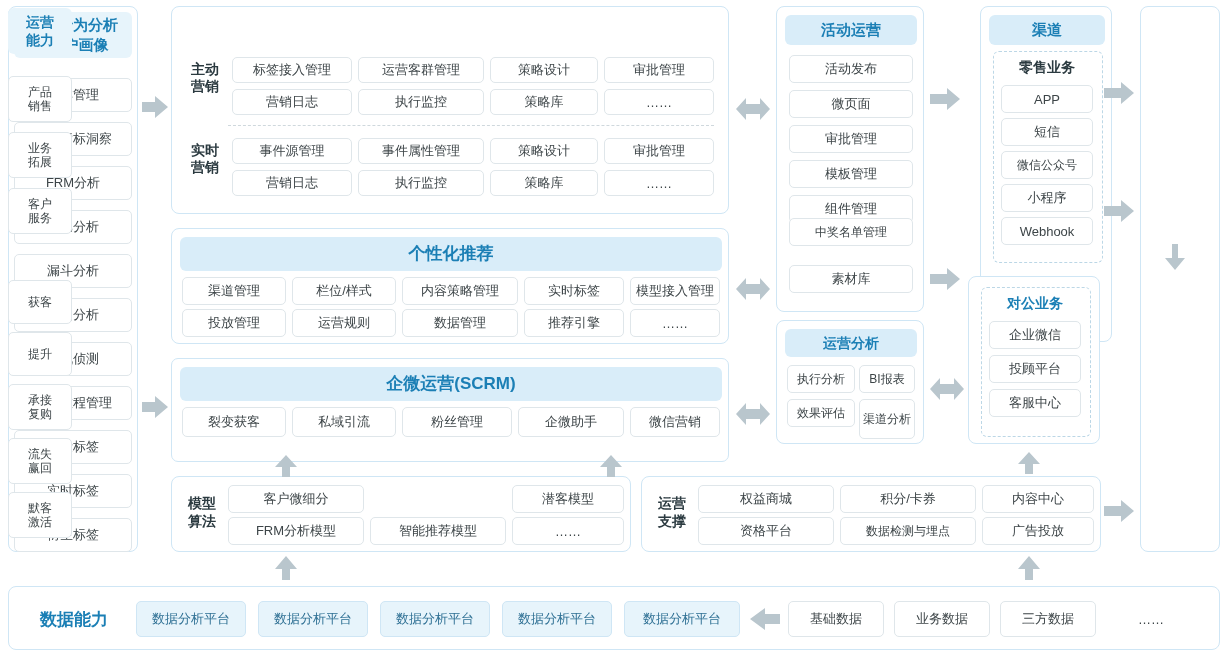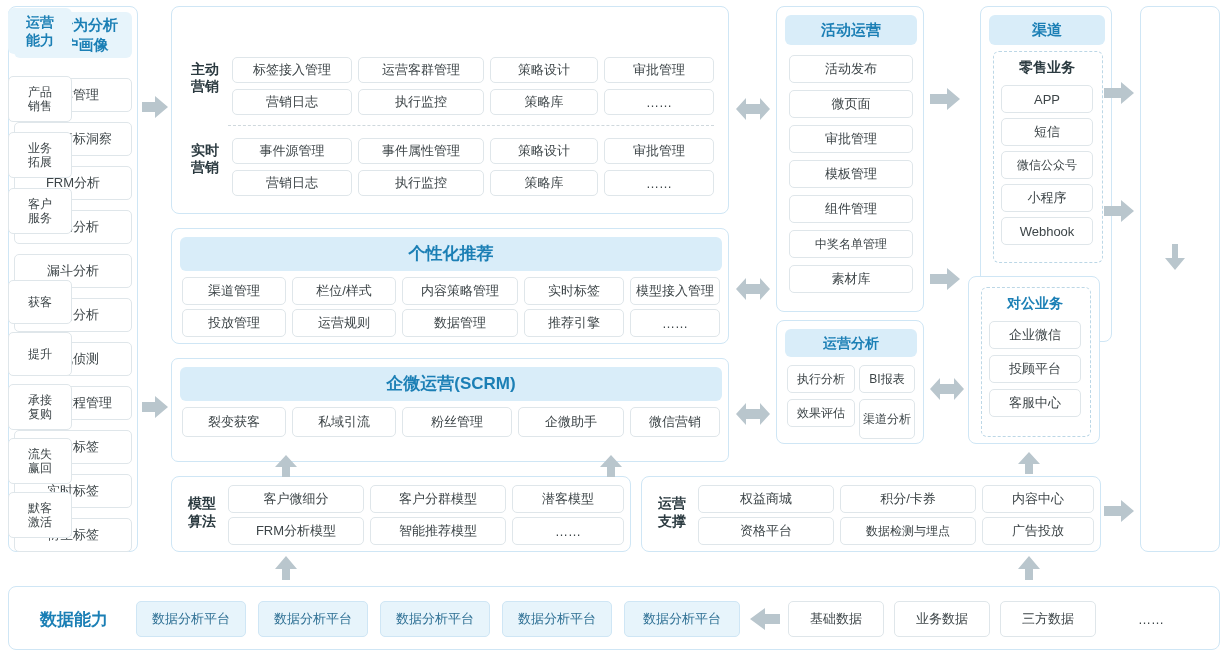--- a/index.html
+++ b/index.html
@@ -153,21 +153,20 @@
     <div class="cell" style="position:absolute;left:346px;top:48px;width:106px;height:30px">企微助手</div>
     <div class="cell" style="position:absolute;left:458px;top:48px;width:90px;height:30px">微信营销</div>
   </div>
 
   <div class="panel" id="model">
     <div class="lbl" style="position:absolute;left:8px;top:18px;width:44px">
       <div>模型</div>
       <div>算法</div>
     </div>
     <div class="cell" style="position:absolute;left:56px;top:8px;width:136px;height:28px">客户微细分</div>
-    <div class="cell" style="position:absolute;left:198px;top:8px;width:136px;height:28px">客户分群模型</div>
     <div class="cell" style="position:absolute;left:340px;top:8px;width:112px;height:28px">潜客模型</div>
     <div class="cell" style="position:absolute;left:198px;top:40px;width:136px;height:28px">智能推荐模型</div>
     <div class="cell" style="position:absolute;left:56px;top:40px;width:136px;height:28px">FRM分析模型</div>
     <div class="cell" style="position:absolute;left:340px;top:40px;width:112px;height:28px">……</div>
   </div>
 
   <div class="panel" id="support">
     <div class="lbl" style="position:absolute;left:8px;top:18px;width:44px">
       <div>运营</div>
       <div>支撑</div>
@@ -180,21 +179,21 @@
     <div class="cell" style="position:absolute;left:340px;top:40px;width:112px;height:28px">广告投放</div>
   </div>
 
   <div class="panel" id="act">
     <div class="panel-title" id="act-title">活动运营</div>
     <div class="cell" style="position:absolute;left:12px;top:48px;width:124px;height:28px">活动发布</div>
     <div class="cell" style="position:absolute;left:12px;top:83px;width:124px;height:28px">微页面</div>
     <div class="cell" style="position:absolute;left:12px;top:118px;width:124px;height:28px">审批管理</div>
     <div class="cell" style="position:absolute;left:12px;top:153px;width:124px;height:28px">模板管理</div>
     <div class="cell" style="position:absolute;left:12px;top:188px;width:124px;height:28px">组件管理</div>
-    <div class="cell sm" style="position:absolute;left:12px;top:223px;width:124px;height:28px">中奖名单管理</div>
+    <div class="cell sm" style="position:absolute;left:12px;top:211px;width:124px;height:28px">中奖名单管理</div>
     <div class="cell" style="position:absolute;left:12px;top:258px;width:124px;height:28px">素材库</div>
   </div>
 
   <div class="panel" id="ana">
     <div class="panel-title" id="ana-title">运营分析</div>
     <div class="cell sm" style="position:absolute;left:10px;top:44px;width:68px;height:28px">执行分析</div>
     <div class="cell sm" style="position:absolute;left:82px;top:44px;width:56px;height:28px">BI报表</div>
     <div class="cell sm" style="position:absolute;left:10px;top:78px;width:68px;height:28px">效果评估</div>
     <div class="cell sm" style="position:absolute;left:82px;top:78px;width:56px;height:40px">渠道分析</div>
   </div>

